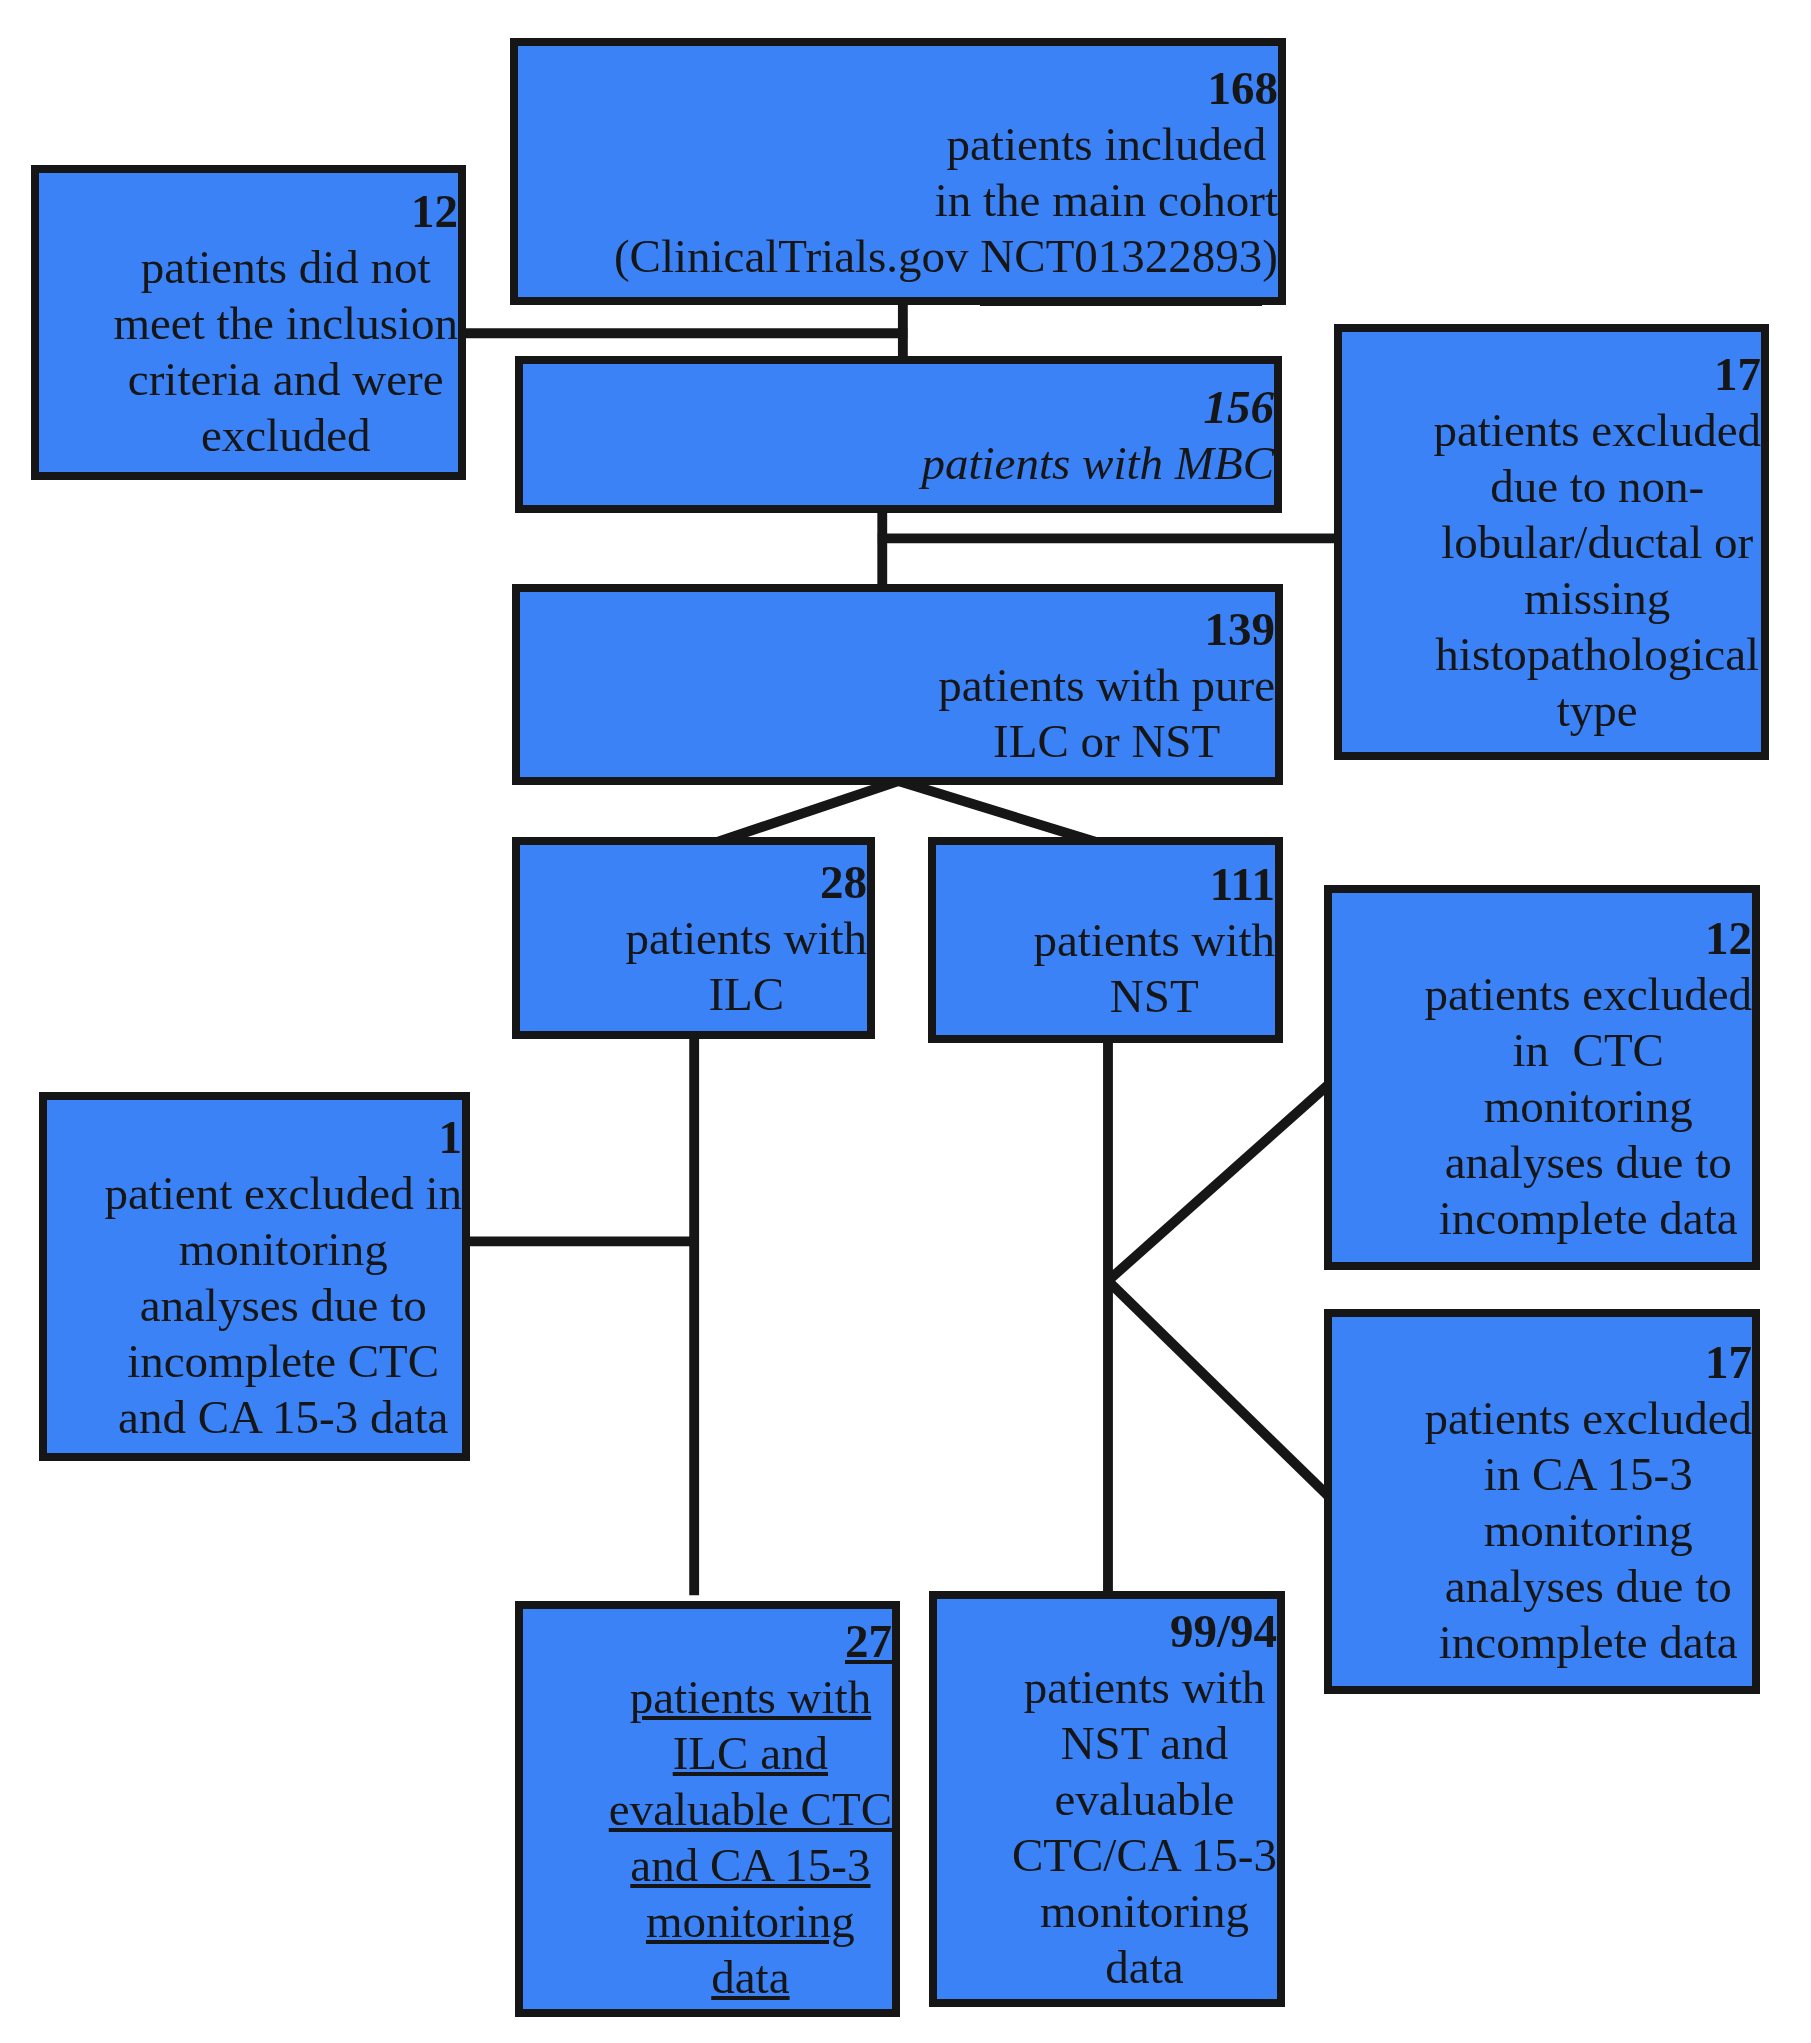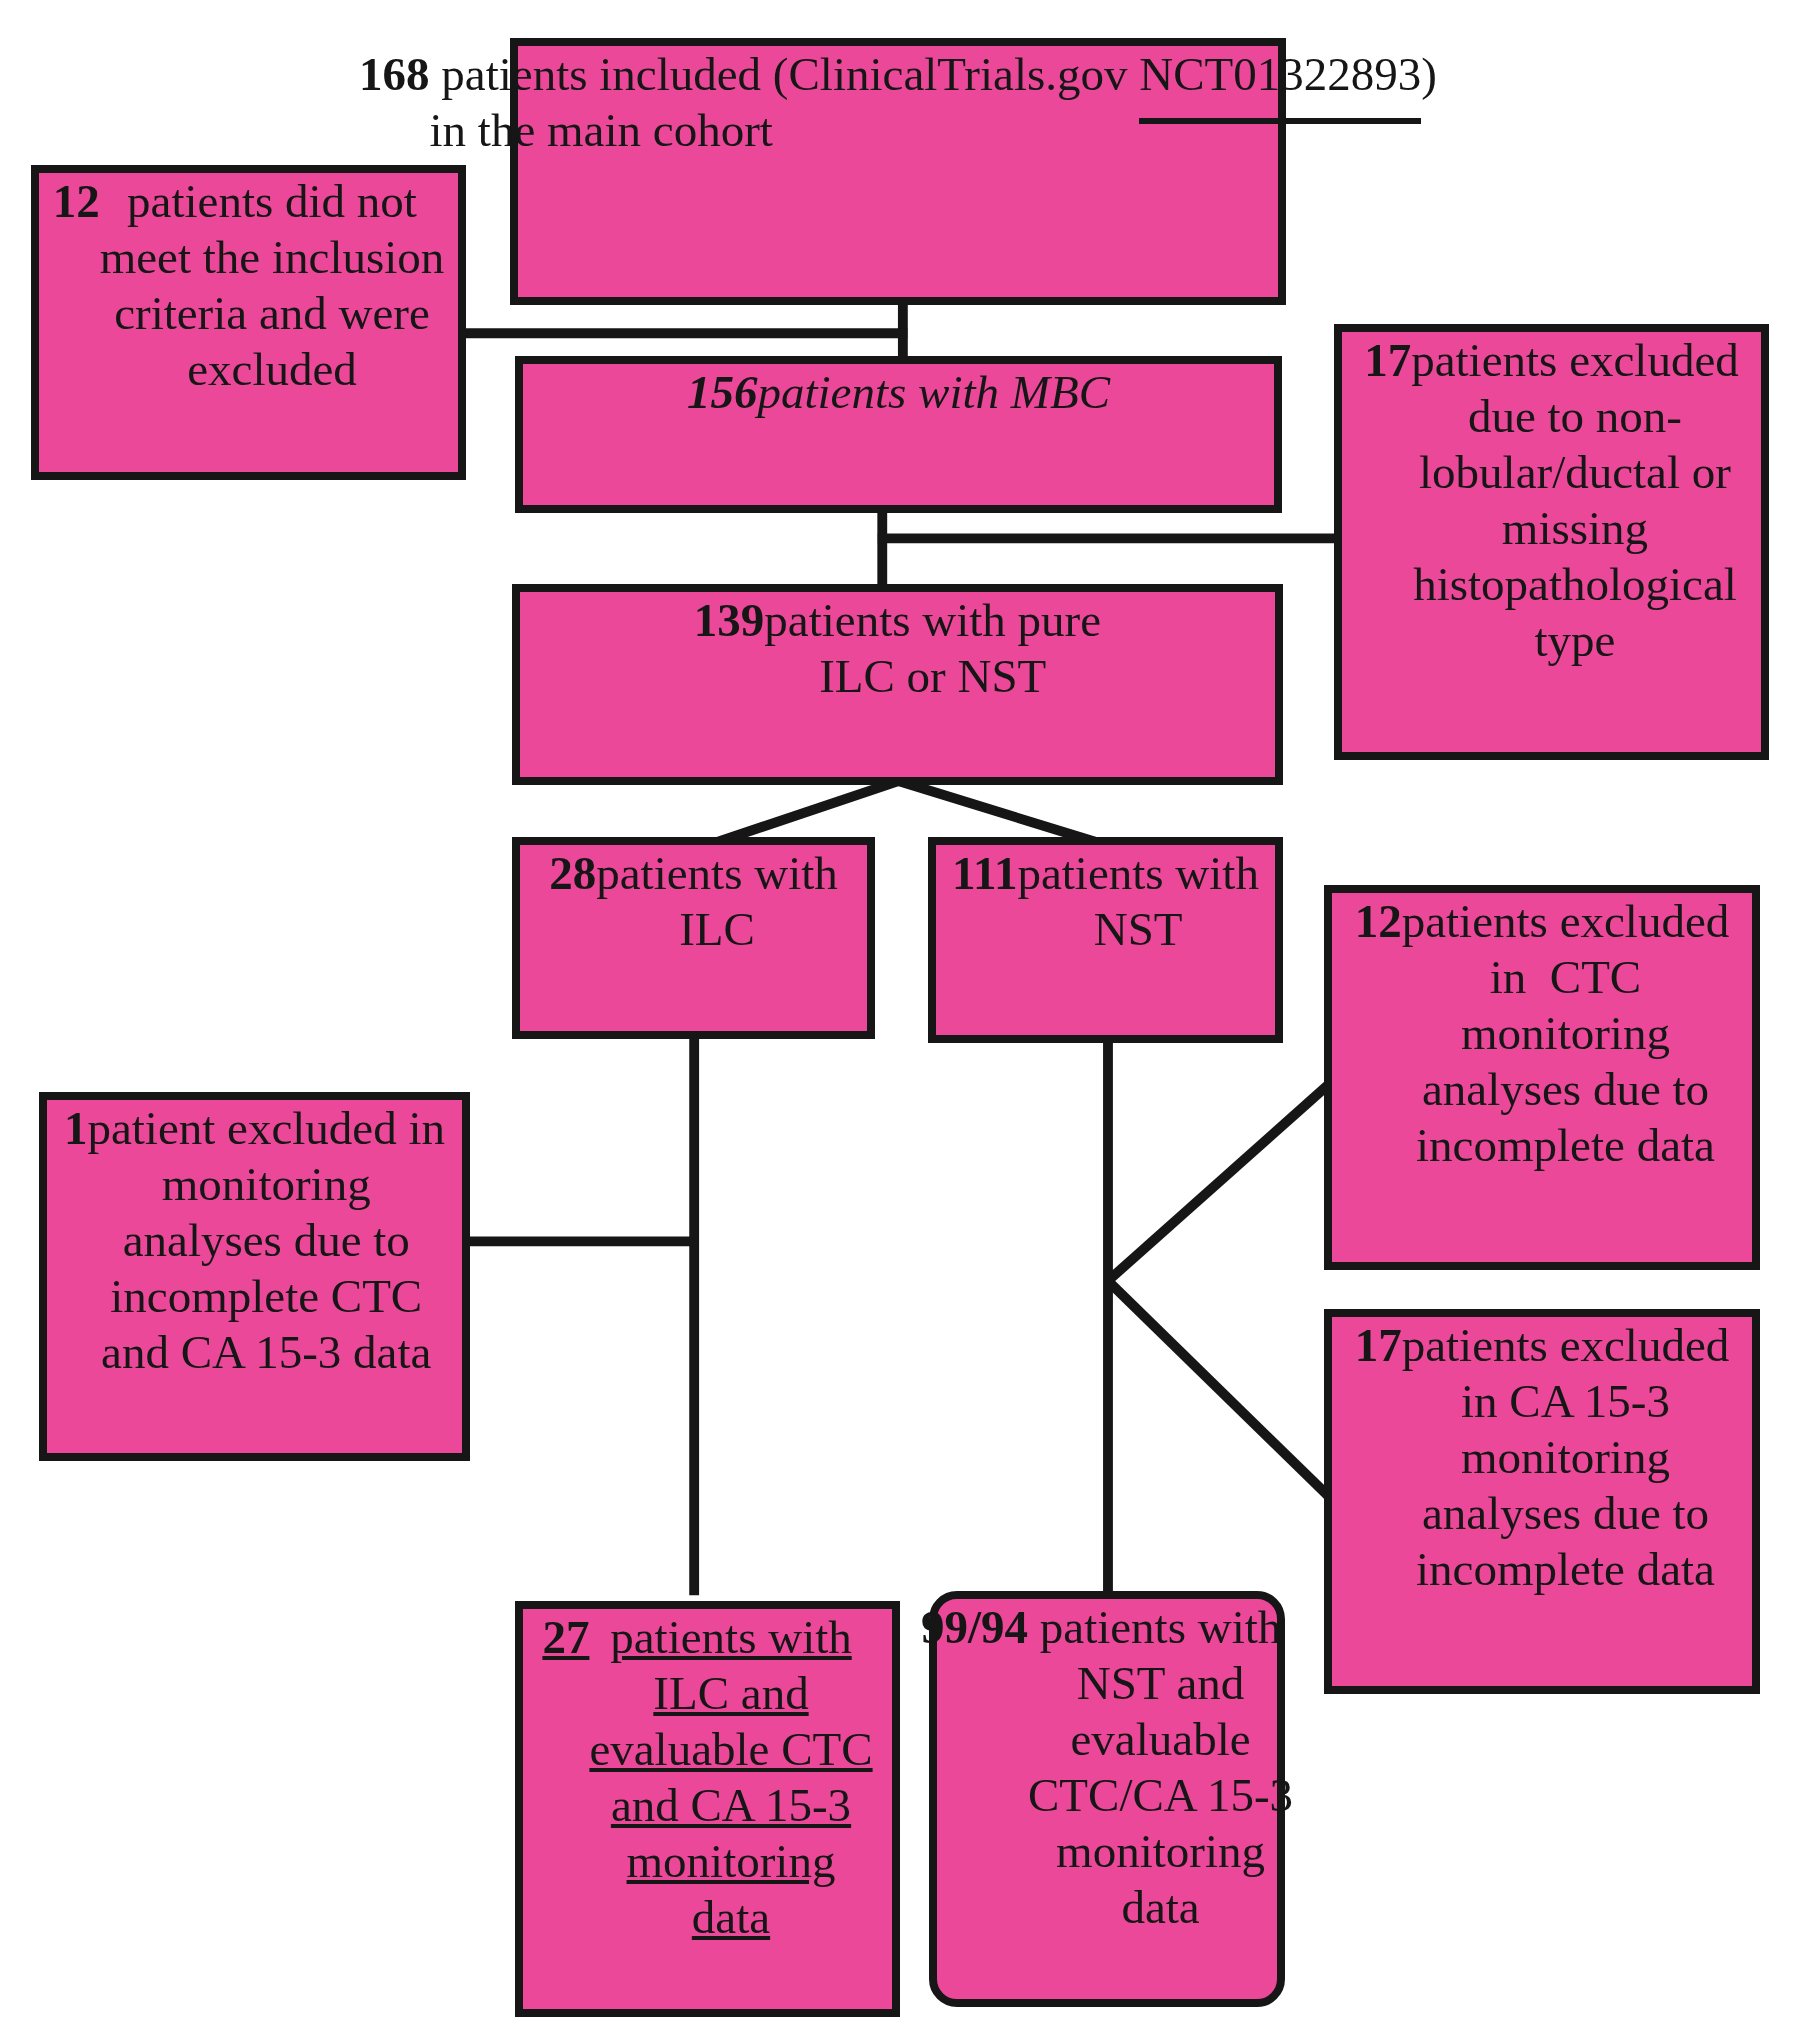--- a/index.html
+++ b/index.html
@@ -14,23 +14,24 @@
   }
   .connectors {
     position: absolute;
     left: 0; top: 0;
     width: 1812px; height: 2044px;
   }
   .box {
     position: absolute;
     box-sizing: border-box;
     border: 8px solid #161616;
-    background: #ec4899;
+    background: #3b82f6;
     display: flex;
-    align-items: flex-start;
+    flex-direction: column;
+    align-items: flex-end;
     justify-content: center;
     text-align: center;
   }
   .num {
     font-weight: bold;
     font-size: 47px;
     line-height: 56px;
     white-space: pre;
   }
   .tline {
@@ -166,21 +167,21 @@
     <div class="lines">
         <div class="tline">patients with</div>
         <div class="tline">ILC and</div>
         <div class="tline">evaluable CTC</div>
         <div class="tline">and CA 15-3</div>
         <div class="tline">monitoring</div>
         <div class="tline">data</div>
       </div>
   </div>
 
-  <div class="box" style="left:929px; top:1591px; width:356px; height:416px;border-radius:28px;">
+  <div class="box" style="left:929px; top:1591px; width:356px; height:416px;">
     <div class="num">99/94</div>
     <div class="lines">
         <div class="tline">patients with</div>
         <div class="tline">NST and</div>
         <div class="tline">evaluable</div>
         <div class="tline">CTC/CA 15-3</div>
         <div class="tline">monitoring</div>
         <div class="tline">data</div>
       </div>
   </div>

